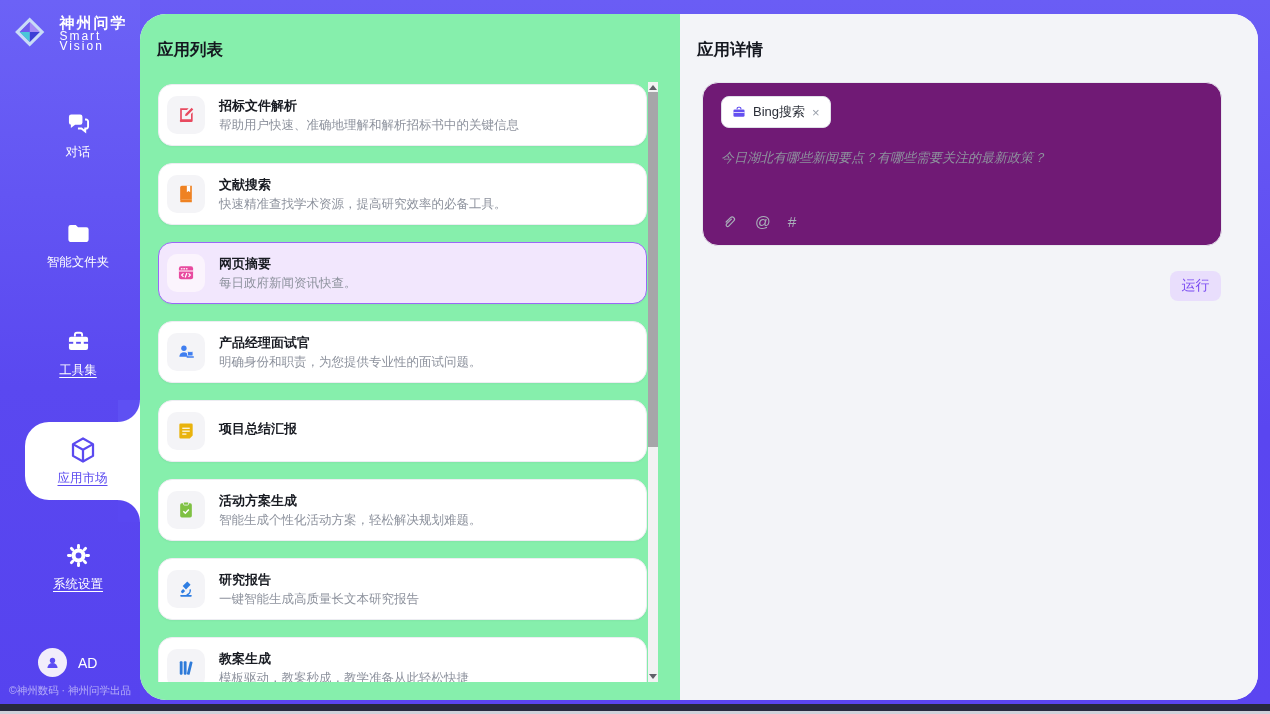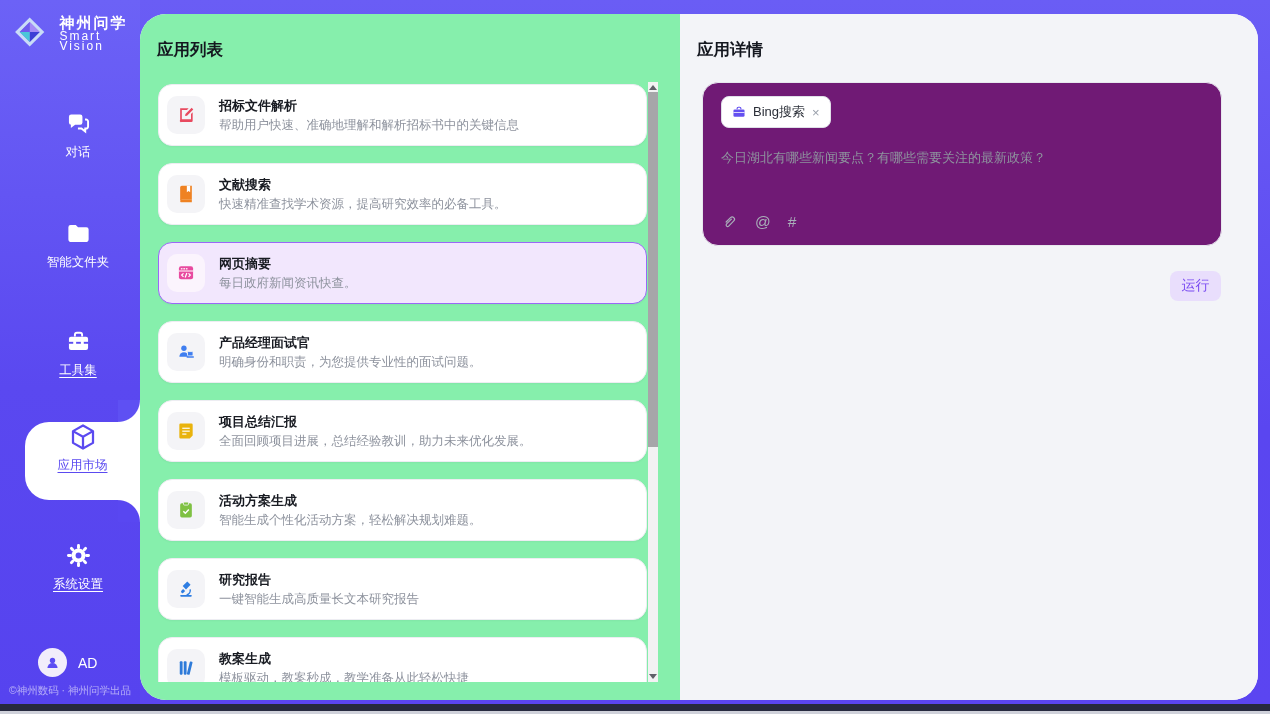--- a/index.html
+++ b/index.html
@@ -11,21 +11,21 @@
     background:linear-gradient(180deg,#6c62f6 0%,#5a48f0 55%,#5643ef 100%);}
   .logo{position:absolute;left:13px;top:13px;display:flex;align-items:center;gap:13px;}
   .logo-title{color:#fff;font-size:15px;font-weight:bold;letter-spacing:2px;line-height:17px;}
   .logo-sub{color:#fff;font-size:12px;letter-spacing:2px;line-height:10px;}
   .nav-item{position:absolute;left:0;width:156px;display:flex;flex-direction:column;
     align-items:center;gap:7px;color:#fff;cursor:pointer;}
   .nav-label{font-size:12.5px;color:#fff;}
   .u{text-decoration:underline;text-underline-offset:3px;text-decoration-thickness:1px;}
   .bubble{position:absolute;left:25px;top:422px;width:115px;height:78px;background:#fff;
     border-radius:24px 0 0 24px;display:flex;flex-direction:column;align-items:center;
-    gap:5px;cursor:pointer;}
+    justify-content:center;gap:5px;cursor:pointer;}
   .bubble .nav-label{color:#5b4af0;}
   .curve-top,.curve-bottom{position:absolute;right:0;width:22px;height:22px;}
   .curve-top{top:400px;background:radial-gradient(circle at 0 0,#5e50f3 0 21.4px,#fff 22.4px);}
   .curve-bottom{top:500px;background:radial-gradient(circle at 0 100%,#5947f1 0 21.4px,#fff 22.4px);}
   .user-row{position:absolute;left:38px;top:648px;display:flex;align-items:center;gap:11px;cursor:pointer;}
   .avatar{width:29px;height:29px;border-radius:50%;background:#f1edfb;display:flex;
     align-items:center;justify-content:center;}
   .user-label{color:#fff;font-size:14px;}
   .copyright{position:absolute;left:0;top:684px;width:140px;text-align:center;
     color:rgba(255,255,255,.55);font-size:10.5px;}
@@ -54,21 +54,21 @@
   .sb-down{position:absolute;left:1px;bottom:3px;width:0;height:0;
     border-left:4px solid transparent;border-right:4px solid transparent;border-top:5px solid #606069;}
   
   .detail-panel{position:absolute;left:540px;top:0;width:578px;height:686px;background:#f3f4f8;}
   .detail-card{position:absolute;left:22px;top:68px;width:520px;height:164px;background:#701a75;
     border:1px solid #e7e7ee;border-radius:16px;box-sizing:border-box;}
   .tag{position:absolute;left:18px;top:13px;height:30px;display:inline-flex;align-items:center;
     gap:7px;padding:0 10px;border:1px solid #dfdfe8;border-radius:8px;background:#fff;cursor:pointer;}
   .tag-label{font-size:13px;color:#2a2e37;}
   .tag-close{font-size:13px;color:#9aa0ab;cursor:pointer;line-height:1;}
-  .query{position:absolute;left:18px;top:66px;font-size:13px;color:#8e949e;width:480px;}
+  .query{position:absolute;left:18px;top:66px;font-size:13px;color:#8e949e;width:480px;font-style:italic;}
   .attach-row{position:absolute;left:17px;top:130px;display:flex;align-items:center;gap:17px;}
   .sym{font-size:15.5px;color:#a9aeb9;cursor:pointer;}
   .run-btn{position:absolute;left:490px;top:257px;width:51px;height:30px;border:none;
     background:#e9defc;color:#7b4df1;font-size:14px;border-radius:8px;cursor:pointer;
     font-family:inherit;display:flex;align-items:center;justify-content:center;}
   
   .bottom-dark{position:absolute;left:0;top:704px;width:1270px;height:7px;background:#272a3f;}
   .bottom-light{position:absolute;left:0;top:711px;width:1270px;height:3px;background:#cfd1da;}
 </style>
 </head>
@@ -230,21 +230,20 @@
           <div class="tile">
             <svg width="20" height="20" viewBox="0 0 24 24">
               <path fill="#e9b30c" d="M5.5 3h13A1.5 1.5 0 0 1 20 4.5v13L16.5 21h-11A1.5 1.5 0 0 1 4 19.5v-15A1.5 1.5 0 0 1 5.5 3z"></path>
               <rect x="7.5" y="8" width="9" height="1.4" fill="#fff"></rect>
               <rect x="7.5" y="11.5" width="9" height="1.4" fill="#fff"></rect>
               <rect x="7.5" y="15" width="5" height="1.4" fill="#fff"></rect>
             </svg>
           </div>
           <div class="meta">
             <div class="card-title">项目总结汇报</div>
-            <div class="card-desc">全面回顾项目进展，总结经验教训，助力未来优化发展。</div>
           </div>
         </div>
 
         <div class="card">
           <div class="tile">
             <svg width="20" height="20" viewBox="0 0 24 24">
               <rect x="5" y="4" width="14" height="17" rx="2" fill="#7fc143"></rect>
               <rect x="9" y="2.5" width="6" height="3.6" rx="1.2" fill="#7fc143" stroke="#f4f4f7" stroke-width="1"></rect>
               <path d="M8.8 13.4l2.4 2.4 4.2-4.5" stroke="#fff" stroke-width="1.8" fill="none"></path>
             </svg>

